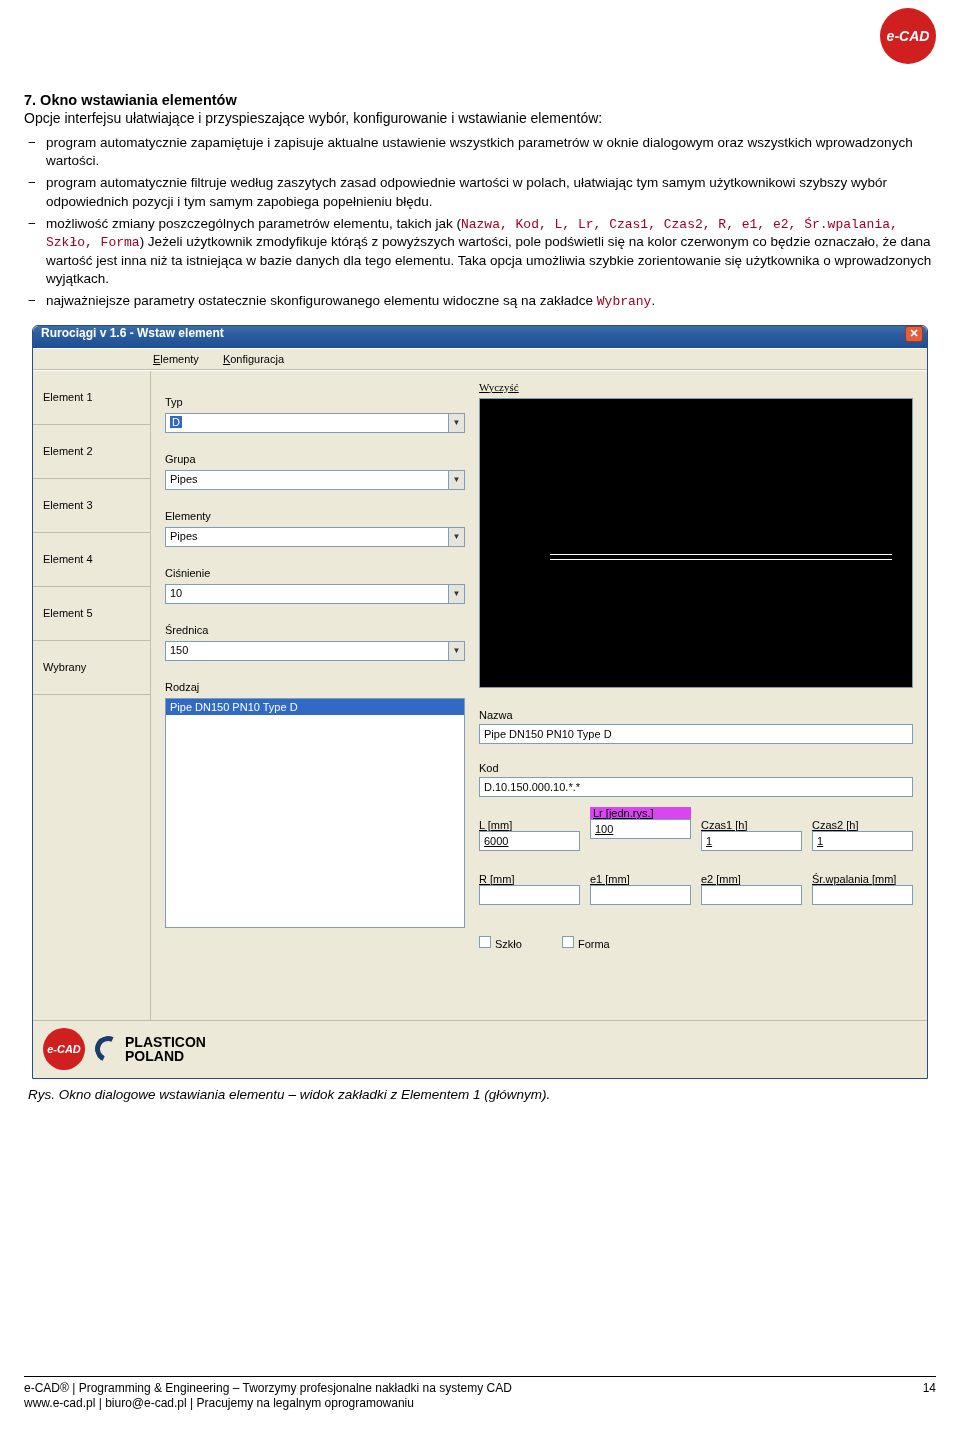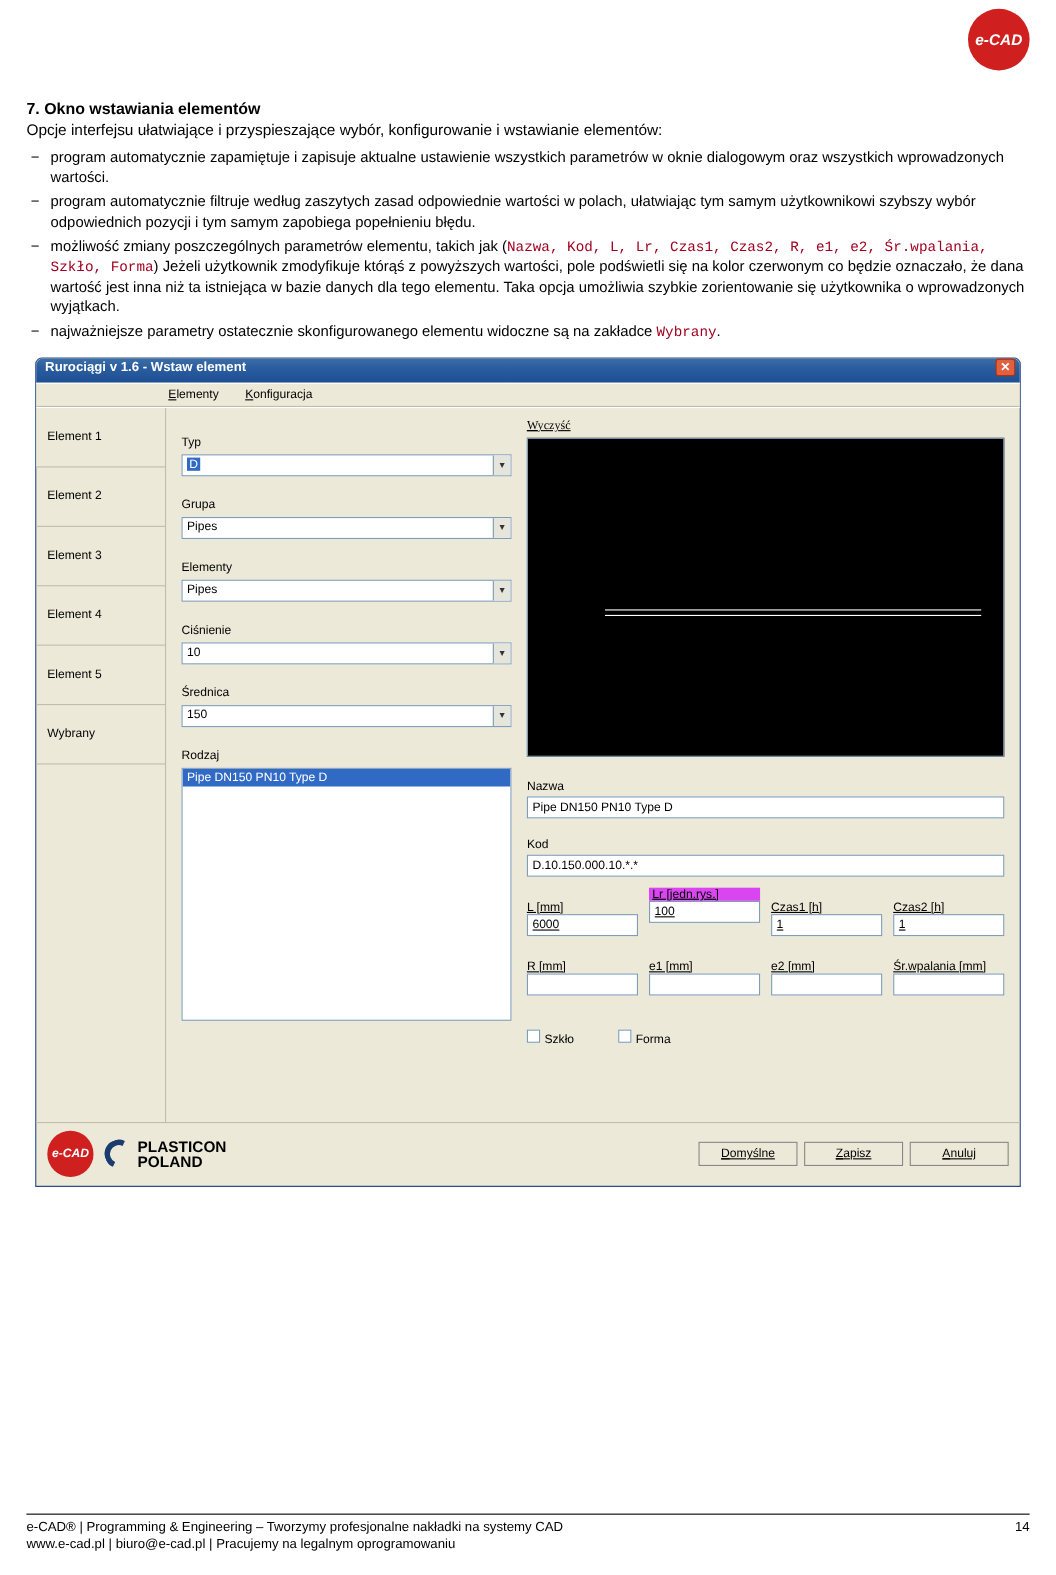--- a/index.html
+++ b/index.html
@@ -365,34 +365,24 @@
       <div class="foot-logos">
         <div class="ecad-circ">e-CAD</div>
         <div class="plasticon">
           <div class="arc"></div>
           <div>
               <div>PLASTICON</div>
               <div>POLAND</div>
             </div>
         </div>
       </div>
-      <div class="foot-btns">
-        <button class="dlg-btn">
-            <span><u class="mn">D</u>omyślne</span>
-          </button>
-        <button class="dlg-btn">
-            <span><u class="mn">Z</u>apisz</span>
-          </button>
-        <button class="dlg-btn">
-            <span><u class="mn">A</u>nuluj</span>
-          </button>
-      </div>
     </div>
   </div>
 
+  <div class="caption">Rys. Okno dialogowe wstawiania elementu – widok zakładki z Elementem 1 (głównym).</div>
 </div>
 
 <div class="page-footer">
   <div class="l">
     <div>e-CAD® | Programming &amp; Engineering – Tworzymy profesjonalne nakładki na systemy CAD</div>
     <div>www.e-cad.pl | biuro@e-cad.pl | Pracujemy na legalnym oprogramowaniu</div>
   </div>
   <div>14</div>
 </div>
 

